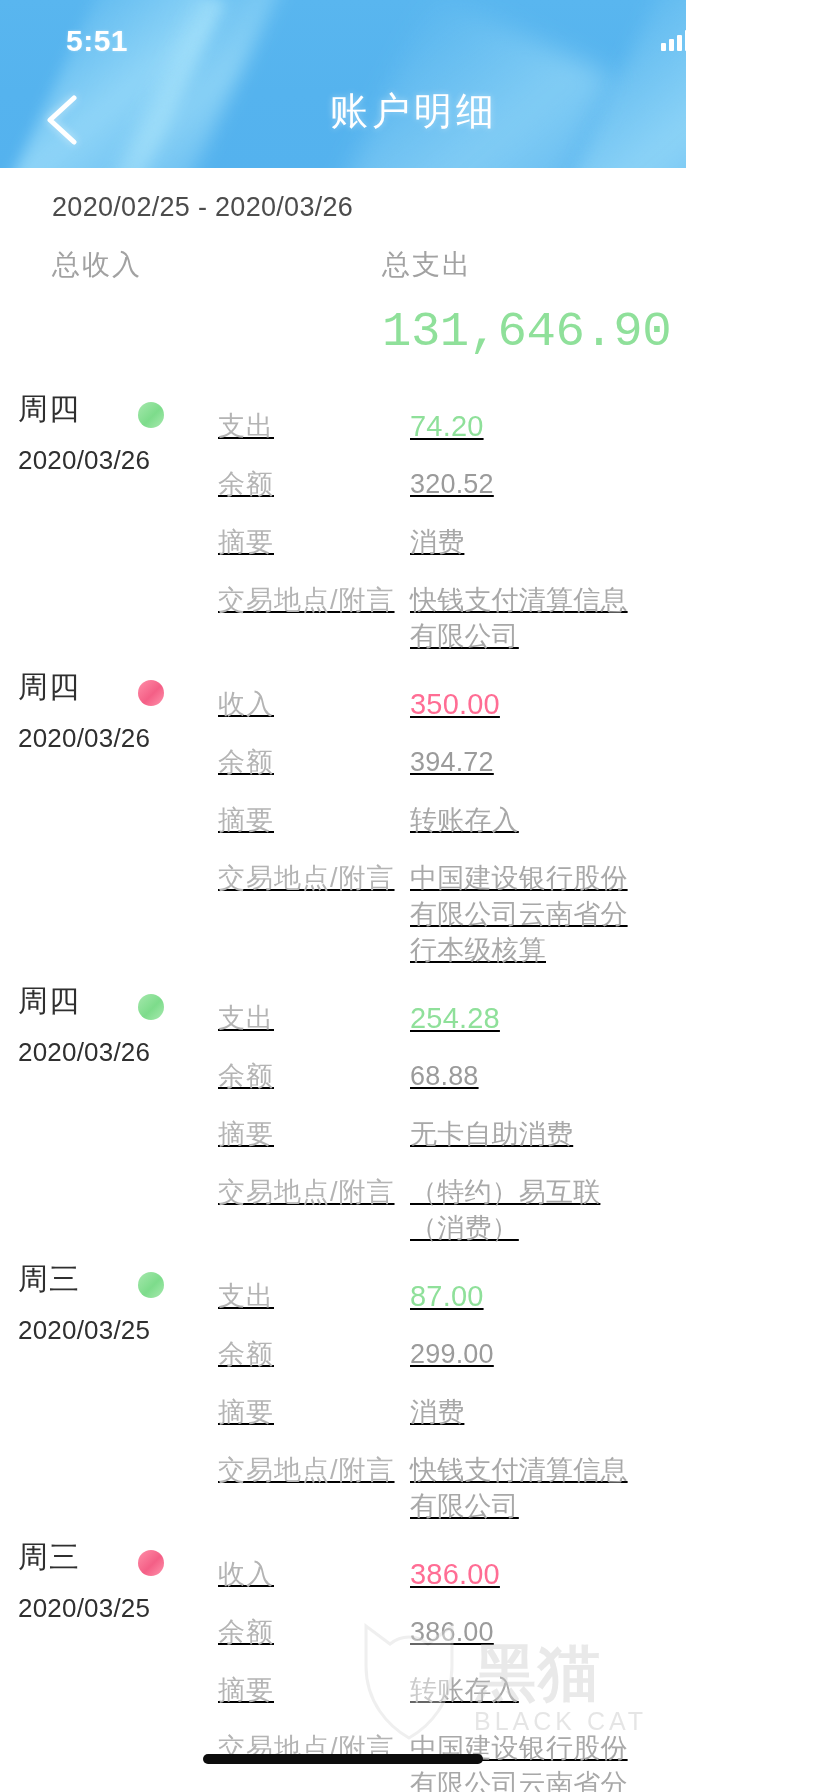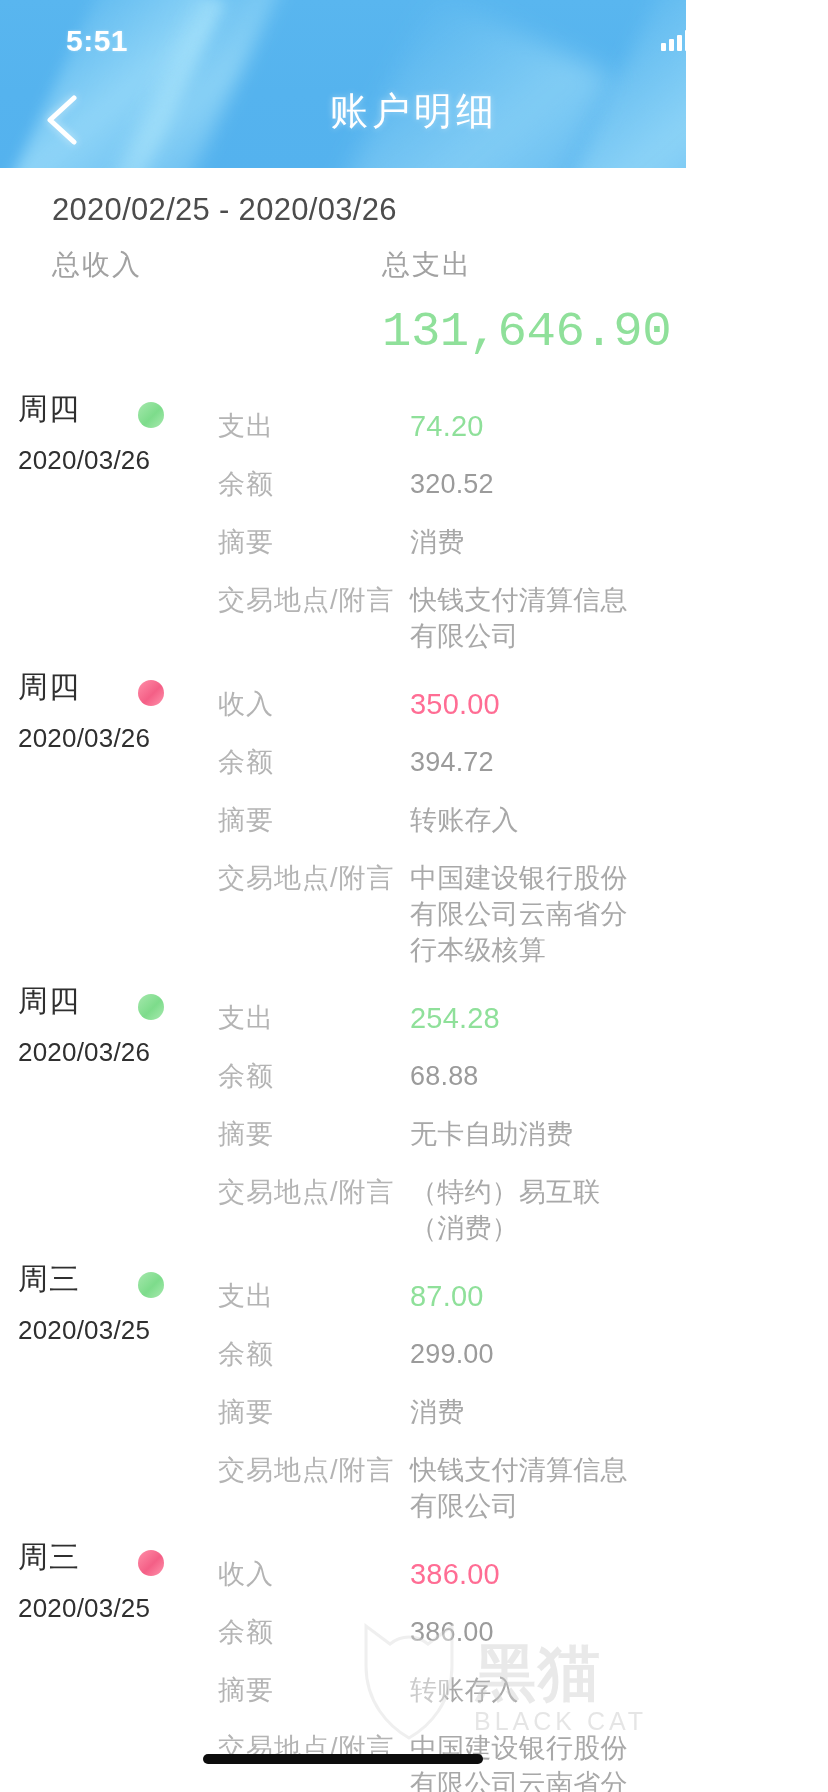--- a/index.html
+++ b/index.html
@@ -69,21 +69,21 @@
     text-shadow:0 0 6px rgba(255,255,255,.45);
   }
   .nav-more { position:absolute; right:36px; top:36px; display:flex; gap:11px; }
   .nav-more span { display:block; width:17px; height:17px; border-radius:50%; background:#fff;
                    box-shadow:0 0 3px rgba(255,255,255,.5); }
 
   
   .summary { position:absolute; left:0; top:168px; width:828px; height:222px; background:#fff; }
   .date-range {
     position:absolute; left:52px; top:24px;
-    font-size:31px; color:#4c4c4c; letter-spacing:.3px; font-weight:500;
+    font-size:27px; color:#4c4c4c; letter-spacing:.3px; font-weight:500;
   }
   .robot-btn {
     position:absolute; right:32px; top:10px; width:76px; height:76px; border-radius:26px;
     background:linear-gradient(135deg,#6fd8fb 0%,#56c8f8 50%,#7fe0fd 100%);
     display:flex; align-items:center; justify-content:center;
     box-shadow:0 2px 6px rgba(90,190,240,.25);
   }
   .robot-btn svg { display:block; }
 
   .totals { position:absolute; left:0; top:78px; width:828px; height:140px; }
@@ -108,21 +108,21 @@
   .txn-day { font-size:26px; letter-spacing:.2px; line-height:36px; margin-top:14px; }
   .txn-dot {
     position:absolute; left:138px; top:12px; width:26px; height:26px; border-radius:50%;
   }
   .txn-dot.green { background:linear-gradient(135deg,#a6e8ad 0%,#7ddc8b 55%,#a9eab0 100%); }
   .txn-dot.pink  { background:linear-gradient(135deg,#ff8fa9 0%,#f45f86 55%,#ff93ad 100%); }
   .txn-chevron { position:absolute; right:42px; top:18px; width:22px; height:14px; opacity:.45; }
   .txn-chevron svg { display:block; }
 
   .txn-rows { margin-left:218px; padding-right:180px; }
-  .trow { display:flex; align-items:flex-start; margin-bottom:22px; }
+  .trow { display:flex; align-items:flex-start; margin-bottom:22px;text-decoration:underline; }
   .trow:last-child { margin-bottom:0; }
   .tlabel {
     width:192px; flex:0 0 192px; font-size:27px; color:#b4b4b4; letter-spacing:1px; line-height:36px;
   }
   .tval { font-size:27px; color:#a8a8a8; line-height:36px; letter-spacing:.2px; max-width:300px; }
   .tval.amount { font-size:29px; letter-spacing:.2px; }
   .tval.amount.green { color:#8fe09a; }
   .tval.amount.pink  { color:#ff6d94; }
   .tval.balance { color:#9b9b9b; }
 

